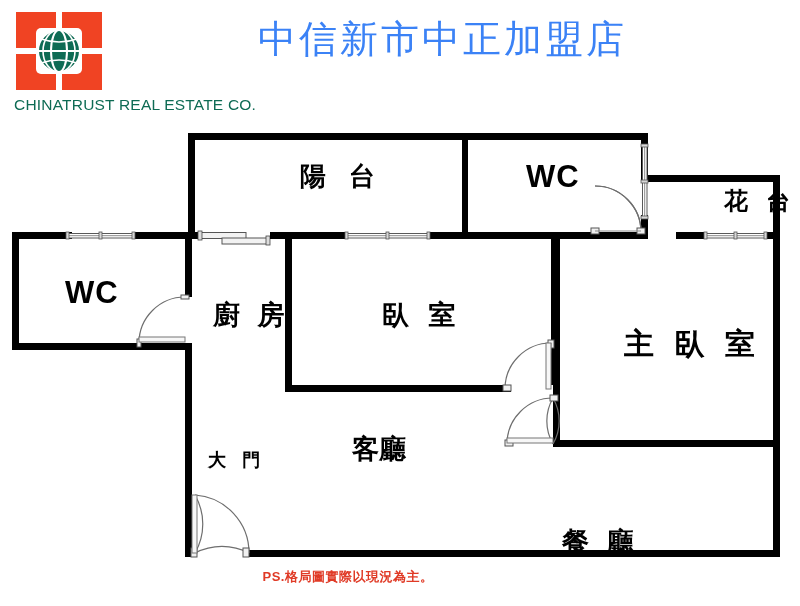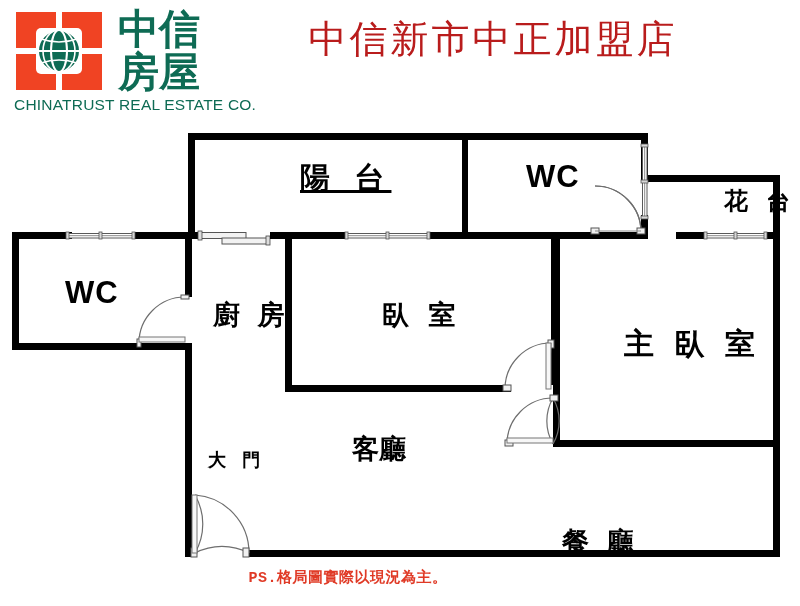--- a/index.html
+++ b/index.html
@@ -51,22 +51,22 @@
     font-family: "Liberation Sans", sans-serif;
     font-size: 15.5px;
     font-weight: normal;
     letter-spacing: 0.2px;
     white-space: nowrap;
   }
   #shop-title {
     position: absolute;
     left: 258px; top: 14px;
     width: 470px;
-    text-align: center;
-    color: #b91c1c;
+    text-align: left;
+    color: #3b82f6;
     font-family: Liberation Sans, sans-serif;
     font-size: 38px;
     font-weight: normal;
     letter-spacing: 3px;
     white-space: nowrap;
   }
   #shop-sub {
     position: absolute;
     left: 258px; top: 82px;
     width: 470px;
@@ -94,40 +94,40 @@
   }
   .rl-cjk {
     font-family: "DejaVu Serif", "Liberation Serif", serif;
     font-weight: bold;
   }
   .rl-lat {
     font-family: "Liberation Sans", sans-serif;
     font-weight: bold;
   }
 
-  #lbl-balcony  { left: 300px; top: 162px; font-size: 30px; letter-spacing: 7px; text-decoration: underline; }
+  #lbl-balcony  { left: 300px; top: 162px; font-size: 26px; letter-spacing: 7px; }
   #lbl-wc-top   { left: 526px; top: 160px; font-size: 31px; letter-spacing: 1px; }
   #lbl-flower   { left: 724px; top: 188px; font-size: 24px; letter-spacing: 5px; }
   #lbl-wc-left  { left: 65px;  top: 276px; font-size: 31px; letter-spacing: 1px; }
   #lbl-kitchen  { left: 213px; top: 300px; font-size: 27px; letter-spacing: 4px; }
   #lbl-bedroom  { left: 382px; top: 300px; font-size: 27px; letter-spacing: 5px; }
   #lbl-master   { left: 624px; top: 328px; font-size: 30px; letter-spacing: 5px; }
   #lbl-living   { left: 352px; top: 432px; font-size: 27px; letter-spacing: 0px; text-align: right; width: 34px; line-height: 1.28; }
   #lbl-door     { left: 208px; top: 450px; font-size: 18px; letter-spacing: 5px; }
   #lbl-dining   { left: 562px; top: 486px; font-size: 27px; letter-spacing: 4px; margin-top: 41px; }
 
   #ps-note {
     position: absolute;
     left: 0px; top: 568px;
     width: 696px;
     text-align: center;
     color: #e03a26;
-    font-family: Liberation Mono, monospace;
+    font-family: Liberation Sans, sans-serif;
     font-weight: bold;
-    font-size: 15px;
+    font-size: 13px;
     letter-spacing: 0.5px;
     white-space: nowrap;
   }
 </style>
 </head>
 <body>
 
 <div id="header">
 
   <div id="logo">
@@ -142,22 +142,20 @@
         <circle cx="45" cy="41" r="21" fill="#0e6b54"></circle>
         <circle cx="45" cy="41" r="21" fill="none" stroke="#ffffff" stroke-width="2"></circle>
         <ellipse cx="45" cy="41" rx="8" ry="21" fill="none" stroke="#ffffff" stroke-width="2"></ellipse>
         <ellipse cx="45" cy="41" rx="16" ry="21" fill="none" stroke="#ffffff" stroke-width="1.6"></ellipse>
         <line x1="24" y1="41" x2="66" y2="41" stroke="#ffffff" stroke-width="2"></line>
         <path d="M27 29 Q45 35 63 29" fill="none" stroke="#ffffff" stroke-width="1.6"></path>
         <path d="M27 53 Q45 47 63 53" fill="none" stroke="#ffffff" stroke-width="1.6"></path>
       </g>
     </svg>
 
-    <div id="logo-word">中信
-房屋</div>
     <div id="logo-en">CHINATRUST REAL ESTATE CO.</div>
   </div>
 
   <div id="shop-title">中信新市中正加盟店</div>
 </div>
 
 <svg id="plan" viewBox="0 0 800 606">
 
   <g fill="#000000">
 

